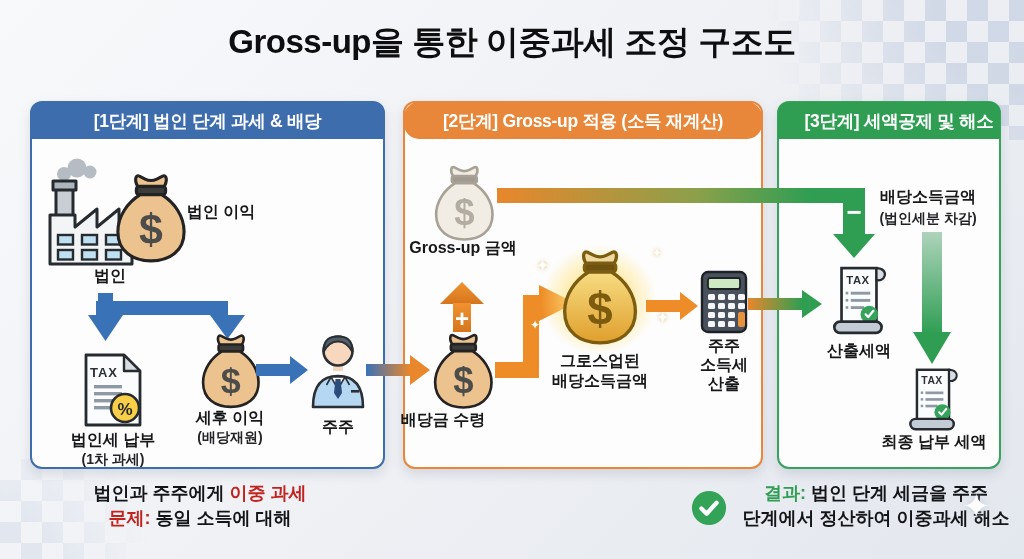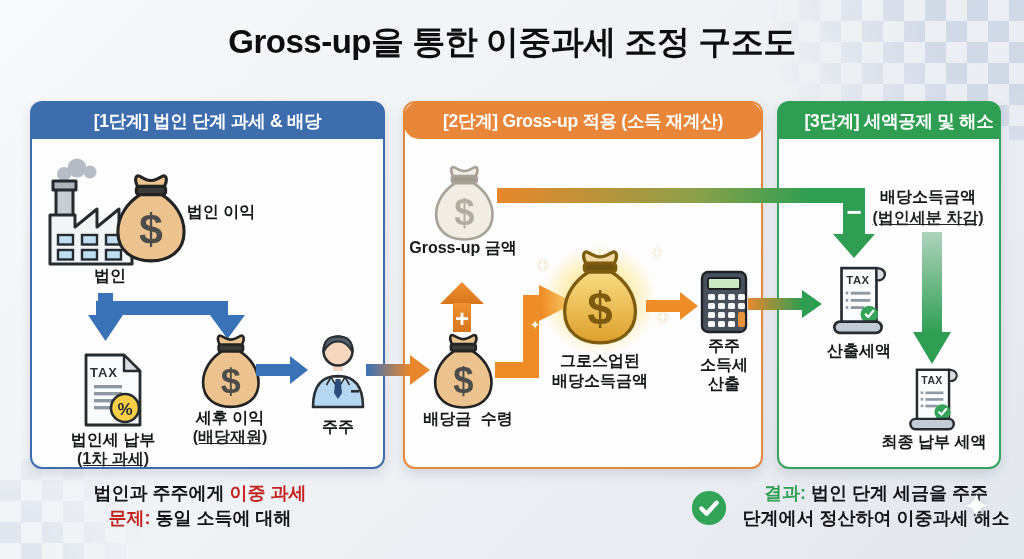--- a/index.html
+++ b/index.html
@@ -23,21 +23,21 @@
     display:flex;align-items:center;justify-content:center;
     color:#fff;font-weight:700;font-size:17.5px;letter-spacing:-.3px;}
   .p1{left:30px;width:355px;border-color:#3e6dae;}
   .p1 .hd{background:#3e6dae;}
   .p2{left:403px;width:360px;border-color:#e8873a;}
   .p2 .hd{background:#e8873a;border-radius:15px;}
   .p3{left:777px;width:224px;border-color:#35a35c;}
   .p3 .hd{background:#2f9e53;padding-left:20px;}
   .abs{position:absolute;}
   .lbl{position:absolute;text-align:center;font-weight:700;font-size:16px;color:#17181a;line-height:20px;}
-  .sub{font-size:16px;font-weight:600;color:#212326;text-decoration:underline;}
+  .sub{font-size:14px;font-weight:600;color:#212326;}
   .glow{position:absolute;left:521px;top:226px;width:156px;height:148px;border-radius:50%;
     background:radial-gradient(closest-side,rgba(255,219,96,.95),rgba(255,228,130,.55) 45%,rgba(255,236,160,0) 75%);}
   .spark{position:absolute;color:#fff;text-shadow:0 0 4px rgba(210,170,60,.8);font-weight:700;}
   .spark-bg{position:absolute;color:#fdfdfd;text-shadow:0 0 8px rgba(190,198,212,.9);}
   .foot{position:absolute;top:481px;font-size:18px;font-weight:700;color:#141518;line-height:25px;text-align:center;}
   .red{color:#c2231f;}
   .green{color:#2f9e53;}
   svg{display:block;}
   svg text{font-family:"Liberation Sans","DejaVu Sans",sans-serif;}
 </style>
@@ -229,21 +229,21 @@
 
   <svg class="abs" style="left:431px;top:330px;" width="63" height="82" viewBox="0 0 76 98">
     <g stroke="#232323" stroke-width="3.2" stroke-linejoin="round">
       <path d="M27 19 C21 11 23 4 27 6 L33 9 C37 11 41 11 45 9 L51 6 C55 4 57 11 51 19 Z" fill="#ecc28f"></path>
       <rect x="24" y="16.5" width="30" height="8.5" rx="3" fill="#3c3c3a"></rect>
       <path d="M28 25 C15 33 5 47 5 63 C5 83 20 93 39 93 C58 93 73 83 73 63 C73 47 63 33 50 25 Z" fill="#ecc28f"></path>
     </g>
     <text x="39" y="76" text-anchor="middle" font-size="44" font-weight="bold" fill="#4c4c4a">$</text>
   </svg>
 
-  <div class="lbl" style="left:417px;top:410px;width:102px;font-family:Liberation Mono, monospace;">배당금 수령</div>
+  <div class="lbl" style="left:392px;top:410px;width:102px;">배당금 수령</div>
 
   <svg class="abs" style="left:646px;top:292px;" width="52" height="28" viewBox="0 0 52 28">
     <rect x="0" y="8" width="34" height="12" fill="#ee8d27"></rect>
     <polygon points="34,0 52,14 34,28" fill="#ee8d27"></polygon>
   </svg>
 
   <svg class="abs" style="left:700px;top:270px;" width="48" height="64" viewBox="0 0 48 64">
     <rect x="2" y="2" width="44" height="60" rx="6" fill="#49525c" stroke="#1e2226" stroke-width="2.4"></rect>
     <rect x="8" y="8" width="32" height="11" rx="2" fill="#cde9c4" stroke="#1e2226" stroke-width="1.8"></rect>
     <g fill="#f4f6f8">

